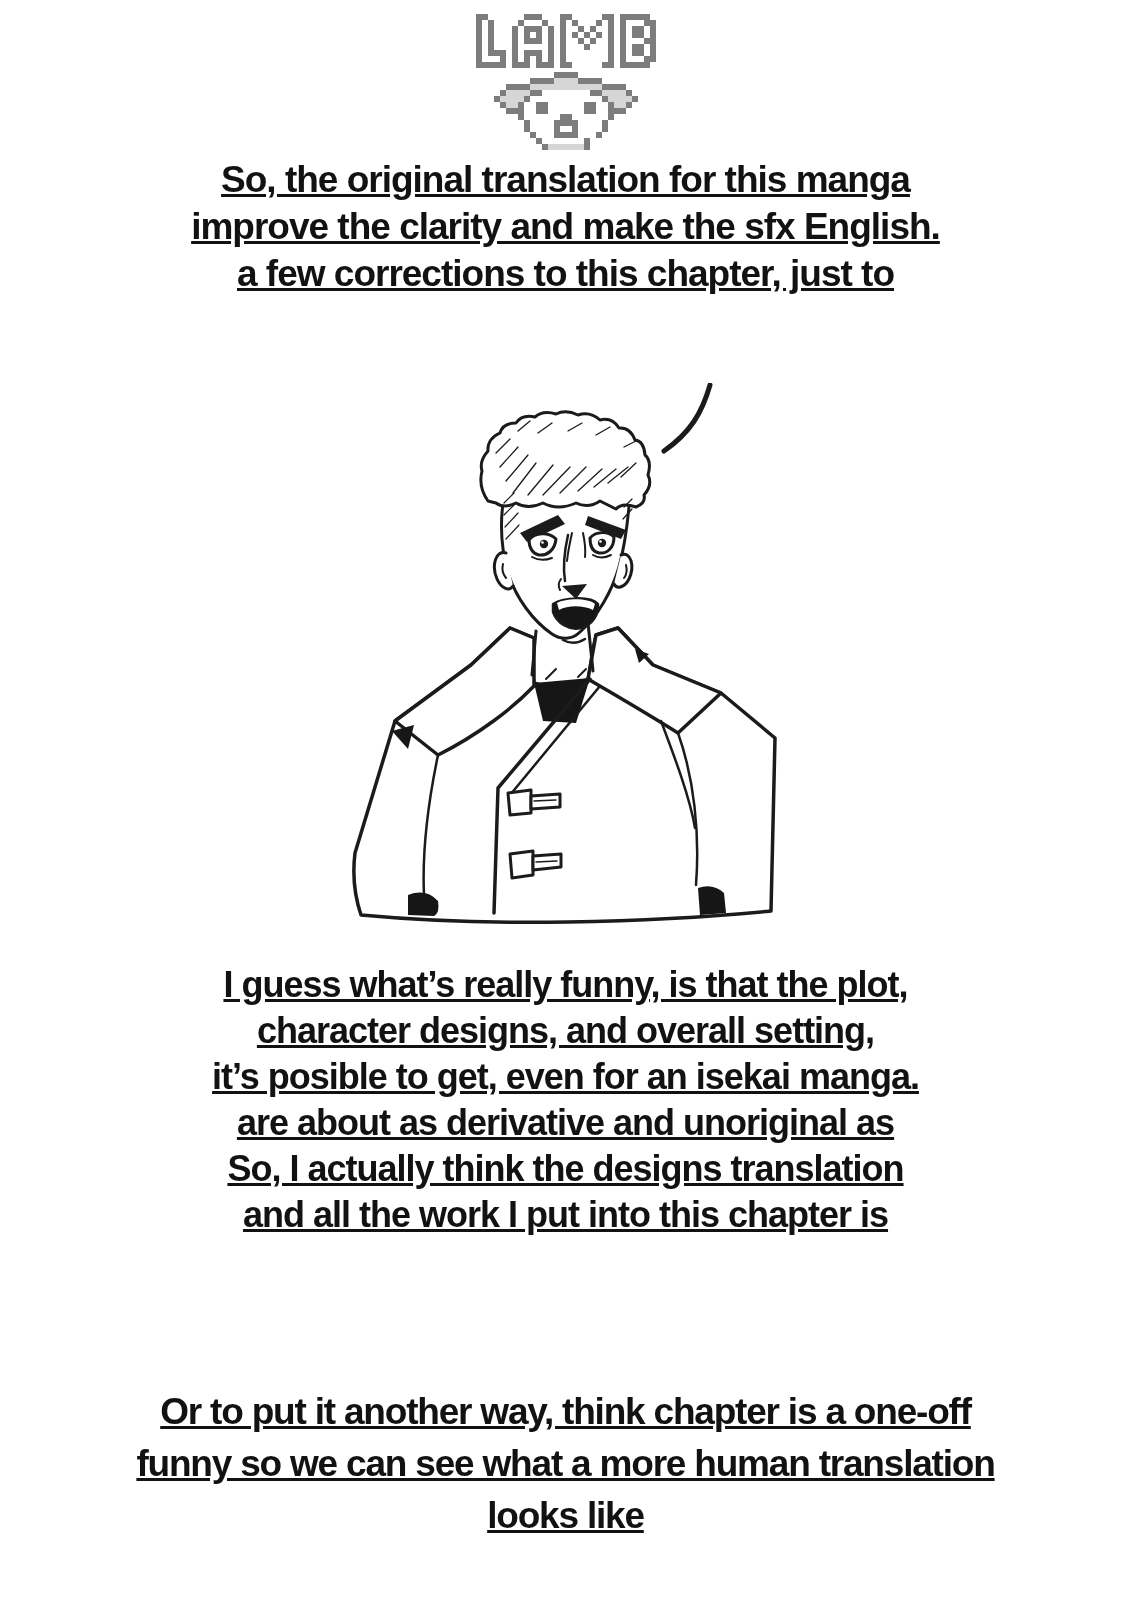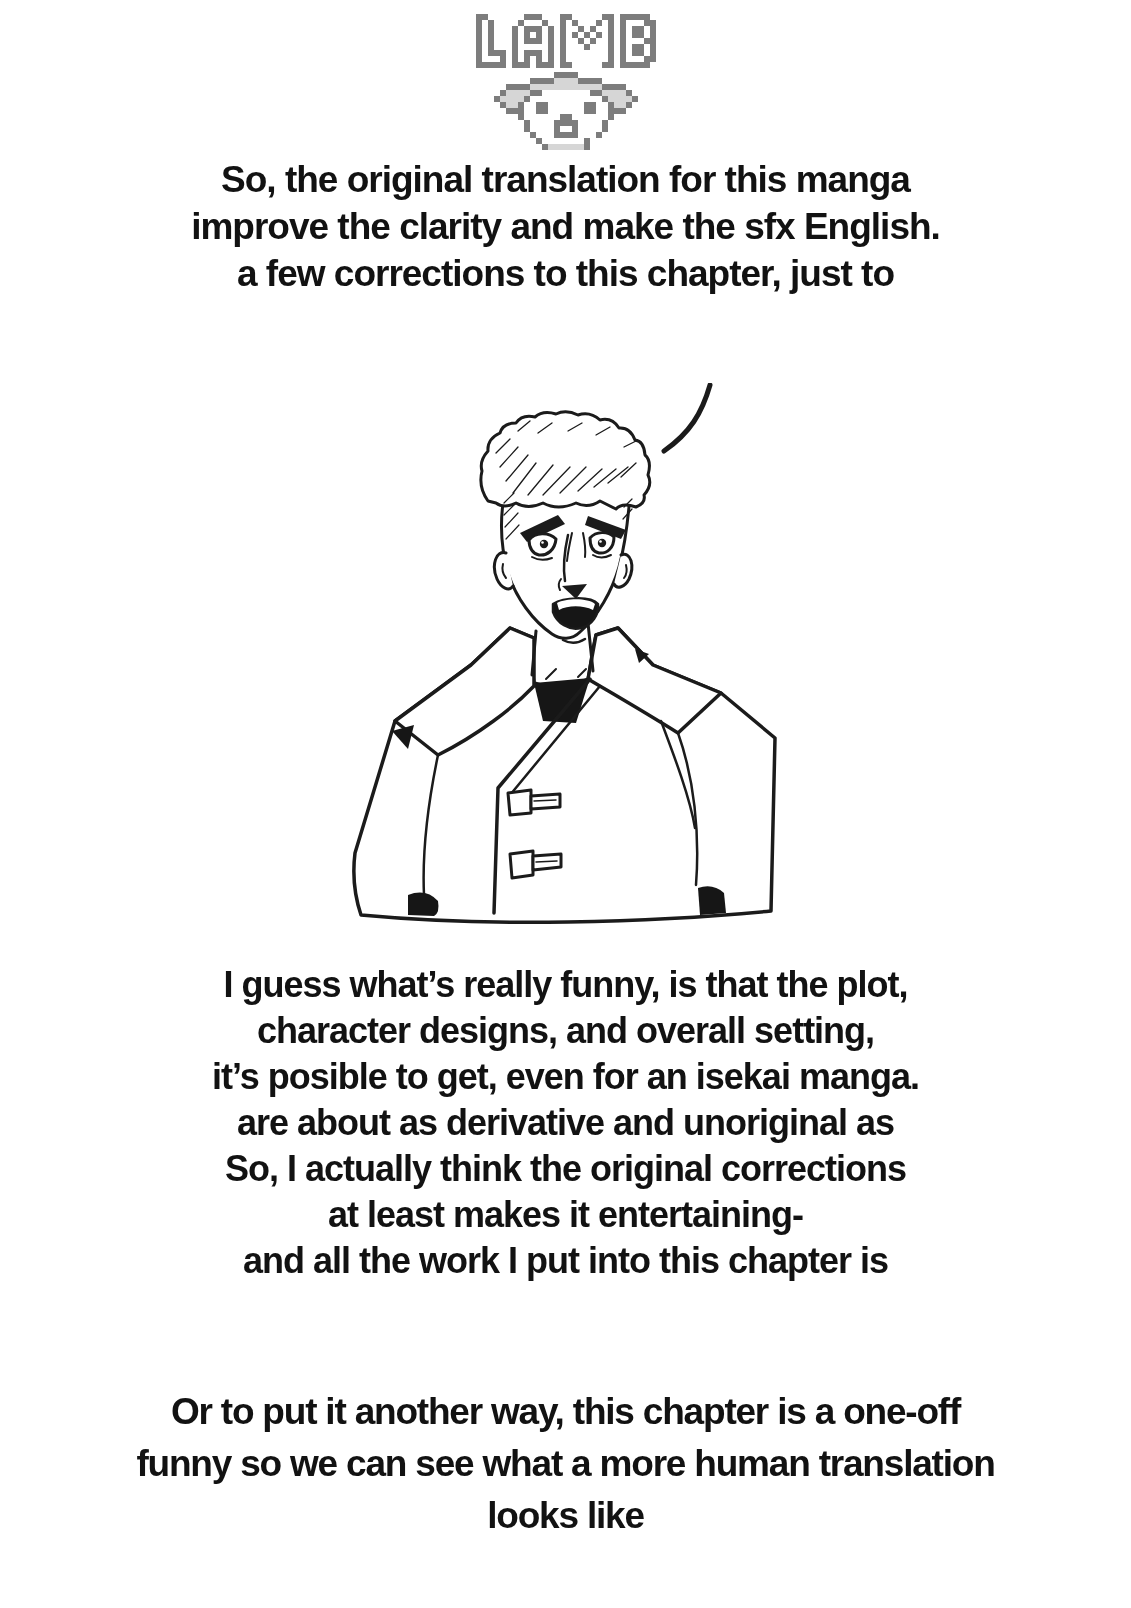--- a/index.html
+++ b/index.html
@@ -5,21 +5,21 @@
   html,body{margin:0;padding:0;}
   body{
     width:1131px;height:1608px;position:relative;background:#ffffff;
     font-family:"Liberation Sans",sans-serif;overflow:hidden;color:#121212;
   }
   .masthead{position:absolute;top:14px;left:0;width:100%;
     display:flex;flex-direction:column;align-items:center;gap:4px;}
   .pixel-art{display:grid;}
   .pixel-art i{display:block;}
   .para{position:absolute;left:0;width:100%;text-align:center;font-weight:bold;}
-  .para .line{display:block;white-space:nowrap;}
+  .para .line{display:block;white-space:nowrap;text-decoration:underline;}
   .para-intro{top:156px;font-size:37px;line-height:47px;letter-spacing:-1px;}
   .para-middle{top:962px;font-size:36px;line-height:46px;letter-spacing:-1px;}
   .para-outro{top:1386px;font-size:37px;line-height:52px;letter-spacing:-1.2px;}
   .illustration{position:absolute;left:338px;top:383px;width:460px;height:548px;}
   .illustration svg{width:100%;height:100%;}
 </style>
 </head>
 <body>
 
 <div>
@@ -704,24 +704,23 @@
         <path stroke-width="2.5" d="M225 257 Q236 263 247 256"></path>
       </g>
     </svg>
   </div>
 
   <section class="para para-middle">
     <span class="line">I guess what’s really funny, is that the plot,</span>
     <span class="line">character designs, and overall setting,</span>
     <span class="line">it’s posible to get, even for an isekai manga.</span>
     <span class="line">are about as derivative and unoriginal as</span>
-    <span class="line">So, I actually think the original corrections</span>
-    <span class="line">at least makes it entertaining-</span>
+    <span class="line">So, I actually think the designs translation</span>
     <span class="line">and all the work I put into this chapter is</span>
   </section>
 
   <section class="para para-outro">
-    <span class="line">Or to put it another way, this chapter is a one-off</span>
+    <span class="line">Or to put it another way, think chapter is a one-off</span>
     <span class="line">funny so we can see what a more human translation</span>
     <span class="line">looks like</span>
   </section>
 
 </div>
 
 </body></html>

